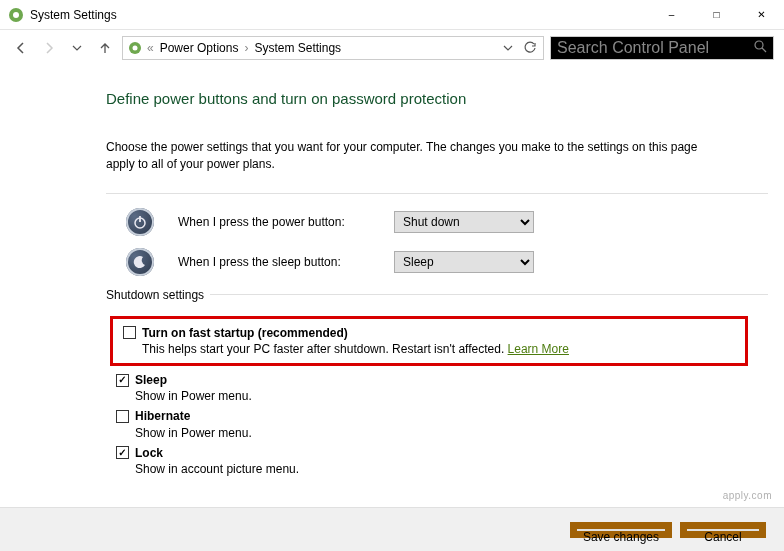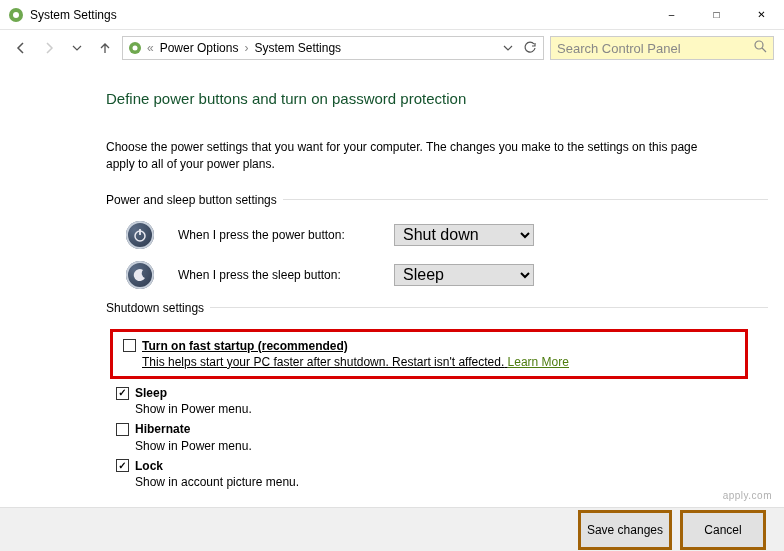--- a/index.html
+++ b/index.html
@@ -74,23 +74,23 @@
   }
   .searchbox {
     width: 224px;
     height: 24px;
     border: 1px solid #ccc;
     display: flex;
     align-items: center;
     padding: 0 6px;
     color: #777;
     font-style: italic;
-    font-size: 13px;
+    font-size: 16px;
     font-style: normal;
-    background: #fef9c3;
+    background: #000000;
   }
   .searchbox .placeholder { flex: 1; color: #888; }
   .searchbox .mag { color: #888; }
 
   
   .content {
     padding: 24px 16px 0 106px;
     height: calc(100% - 30px - 36px - 44px);
     overflow: hidden;
   }
@@ -131,32 +131,31 @@
     background: radial-gradient(circle at 30% 30%, #5a6b85, #2a3548);
     box-shadow: 0 0 0 2px #c8d0db inset;
   }
   .btn-row .row-label {
     width: 192px;
     font-size: 12px;
   }
   .btn-row select {
     width: 140px;
     height: 22px;
-    font-size: 16px;
+    font-size: 12px;
     border: 1px solid #adadad;
     background: #e1e1e1;
     padding-left: 4px;
   }
 
   .shutdown-list { margin-top: 2px; }
   .highlight-box {
     border: 3px solid #d80000;
     padding: 6px 10px 6px 10px;
     margin: 2px 20px 6px 4px;
-    text-decoration: underline;
   }
 
   .check-item {
     margin: 4px 0 4px 10px;
     font-size: 12px;
     line-height: 1.35;
   }
   .check-item .head {
     display: flex;
     align-items: center;
@@ -185,23 +184,23 @@
     border-top: 1px solid #e0e0e0;
     background: #f0f0f0;
     display: flex;
     align-items: center;
     justify-content: flex-end;
     padding: 0 18px;
     gap: 8px;
   }
   .footer button {
     min-width: 86px;
-    height: 40px;
-    font-size: 12px;
-    border: 3px solid #a16207;
+    height: 16px;
+    font-size: 12px;
+    border: 7px solid #a16207;
     background: #e1e1e1;
     cursor: pointer;
   }
 
   .watermark {
     position: absolute;
     bottom: 50px; right: 12px;
     font-size: 10px;
     color: #b0b0b0;
     letter-spacing: 0.5px;
@@ -276,21 +275,20 @@
         </svg>
     </span>
   </div>
 </div>
 
 <div class="content">
   <h1 class="page-title">Define power buttons and turn on password protection</h1>
   <div class="page-desc">Choose the power settings that you want for your computer. The changes you make to the settings on this page apply to all of your power plans.</div>
 
   <div class="section-header">
-    <span class="sh-label">Power and sleep button settings</span>
     <span class="sh-line"></span>
   </div>
 
   <div class="btn-row">
     <div class="row-icon">
       <svg width="16" height="16" viewBox="0 0 16 16">
           <circle cx="8" cy="9" r="5" stroke="#e8e8f0" stroke-width="1.5" fill="none"></circle>
           <line x1="8" y1="2" x2="8" y2="8" stroke="#e8e8f0" stroke-width="1.8"></line>
         </svg>
     </div>

